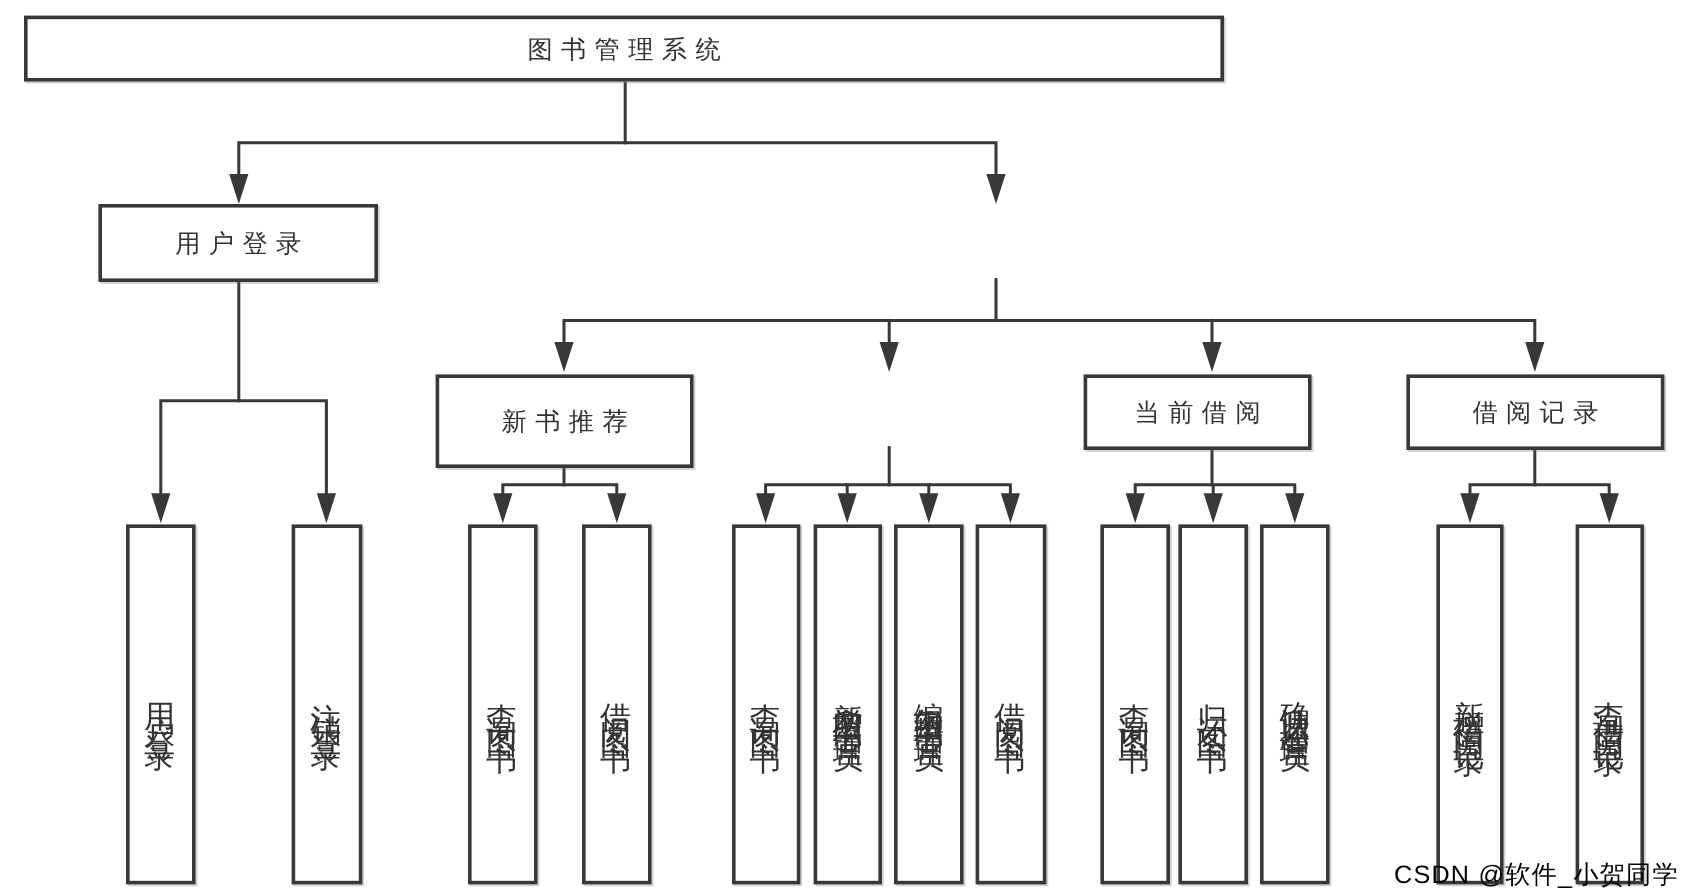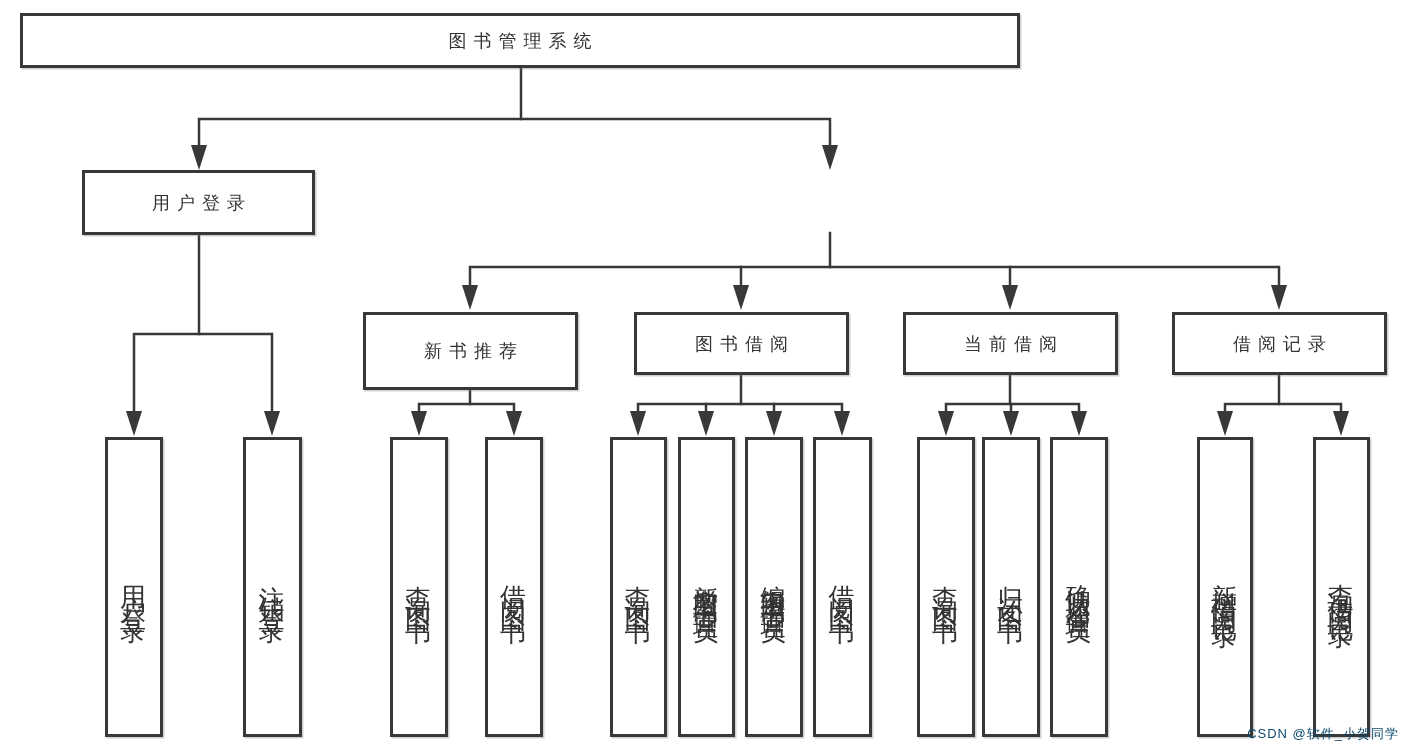--- a/index.html
+++ b/index.html
@@ -13,30 +13,30 @@
   #connectors { position:absolute; left:0; top:0; }
   .box {
     position:absolute;
     background:#ffffff;
     border:3px solid #383838;
     box-sizing:border-box;
     display:flex; align-items:center; justify-content:center;
     color:#333333;
     box-shadow:1.5px 1.5px 0 rgba(120,120,120,0.35);
   }
-  .hl { font-size:18px; letter-spacing:7px; padding-left:7px; white-space:nowrap; }
+  .hl { font-size:21px; letter-spacing:7px; padding-left:7px; white-space:nowrap; }
   .vt { writing-mode:vertical-rl; text-orientation:mixed; white-space:nowrap; }
   .ls4 { font-size:26px; letter-spacing:11px; }
   .ls6 { font-size:26px; letter-spacing:8px; }
   .ls9 { font-size:25px; letter-spacing:5px; }
   #watermark {
     position:absolute;
     right:6px; bottom:4px;
-    font-size:13px;
-    color:#0c4a6e;
+    font-size:21px;
+    color:#000000;
     letter-spacing:1px;
     white-space:nowrap;
   }
 </style>
 </head>
 <body>
 
 <div id="canvas">
 
   <svg id="connectors" width="1405" height="747" viewBox="0 0 1405 747" fill="none" stroke="#383838" stroke-width="2.5" stroke-linecap="square">
@@ -105,24 +105,21 @@
     <span class="hl">图书管理系统</span>
   </div>
 
   <div class="box" style="left:82px; top:170px; width:233px; height:65px;">
     <span class="hl">用户登录</span>
   </div>
 
   <div class="box" style="left:363px; top:312px; width:215px; height:78px;">
     <span class="hl">新书推荐</span>
   </div>
-  <div class="box" style="left:634px; top:312px; width:215px; height:63px;">
-    <span class="hl">图书借阅</span>
-  </div>
-  <div class="box" style="left:903px; top:312px; width:215px; height:63px;">
+  <div class="box" style="left:903px; top:312px; width:190px; height:63px;">
     <span class="hl">当前借阅</span>
   </div>
   <div class="box" style="left:1172px; top:312px; width:215px; height:63px;">
     <span class="hl">借阅记录</span>
   </div>
 
   <div class="box" style="left:105px; top:437px; width:58px; height:300px;">
     <span class="vt ls4">用户登录</span>
   </div>
   <div class="box" style="left:243px; top:437px; width:59px; height:300px;">

